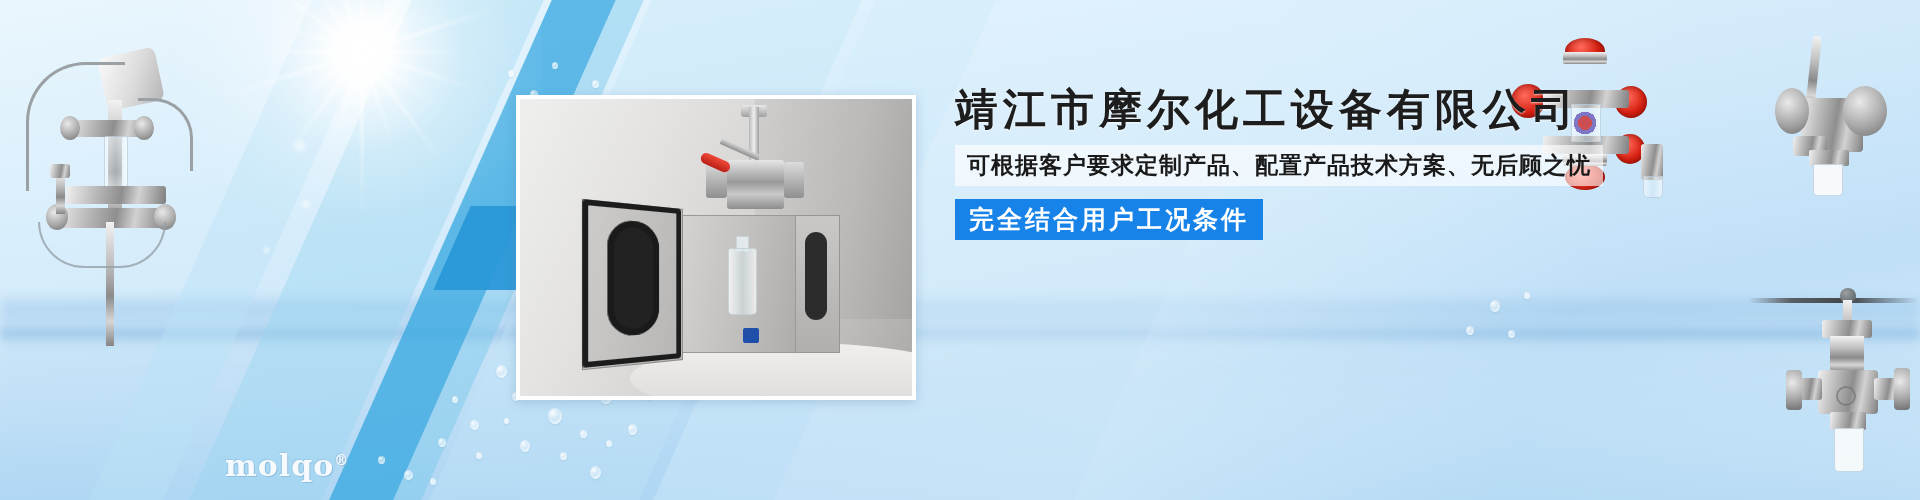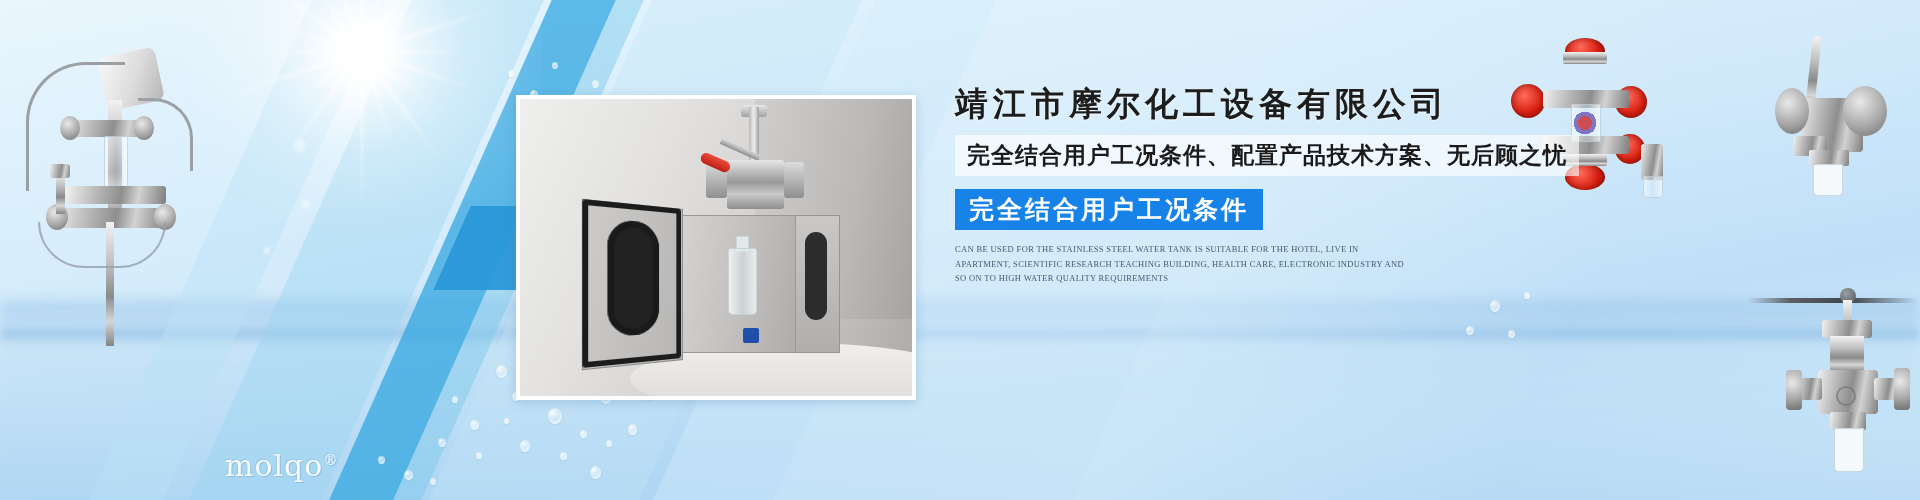--- a/index.html
+++ b/index.html
@@ -187,21 +187,21 @@
   }
   .glass-tube{
     background:linear-gradient(90deg,rgba(255,255,255,.55),rgba(220,235,245,.35),rgba(255,255,255,.6));
     border:1px solid rgba(180,200,215,.7);
   }
 
   
   .textblock{position:absolute;left:955px;top:88px;width:640px;}
   .company{
     font-family:"Liberation Serif","DejaVu Serif",serif;
-    font-size:33px;font-weight:700;color:#1d1d1d;letter-spacing:5px;
+    font-size:43px;font-weight:700;color:#1d1d1d;letter-spacing:5px;
     white-space:nowrap;line-height:1;
     text-shadow:0 1px 2px rgba(255,255,255,.7);
   }
   .hl-blue{
     display:inline-block;margin-top:17px;
     background:#1783e8;color:#ffffff;
     font-size:31px;font-weight:700;letter-spacing:3px;
     padding:7px 12px 8px 12px;line-height:1;white-space:nowrap;
   }
   .hl-white{
@@ -220,21 +220,21 @@
     margin-top:12px;width:452px;
     font-family:"Liberation Serif","DejaVu Serif",serif;
     font-size:8.5px;line-height:1.72;letter-spacing:.35px;
     color:#4a5a68;
   }
 
   
   .logo{
     position:absolute;left:225px;top:448px;
     font-family:"DejaVu Serif","Liberation Serif",serif;
-    font-weight:400;font-size:30px;letter-spacing:1px;
+    font-weight:700;font-size:30px;letter-spacing:1px;
     color:rgba(255,255,255,.92);
     text-shadow:1px 1px 0 rgba(140,185,220,.85),-1px -1px 0 rgba(140,185,220,.45);
   }
   .logo sup{font-size:14px;vertical-align:super;}
 </style>
 </head>
 <body>
 
 <div class="banner">
 
@@ -395,22 +395,21 @@
         <div class="vt-flangeR"></div>
         <div class="vt-body"></div>
         <div class="handle-rod"></div>
         <div class="redhandle"></div>
       </div>
     </div>
   </div>
 
   <div class="textblock">
     <div class="company">靖江市摩尔化工设备有限公司</div>
-    <div><span class="hl-white">完全结合用户工况条件、配置产品技术方案、无后顾之忧</span></div>
+    <div><span class="hl-white">可根据客户要求定制产品、配置产品技术方案、无后顾之忧</span></div>
     <div><span class="hl-blue2">完全结合用户工况条件</span></div>
-    <div class="eng">CAN BE USED FOR THE STAINLESS STEEL WATER TANK IS SUITABLE FOR THE HOTEL, LIVE IN APARTMENT, SCIENTIFIC RESEARCH TEACHING BUILDING, HEALTH CARE, ELECTRONIC INDUSTRY AND SO ON TO HIGH WATER QUALITY REQUIREMENTS</div>
   </div>
 
   <div class="logo">
     <span>molqo</span><sup>®</sup>
   </div>
 
 </div>
 
 </body></html>

